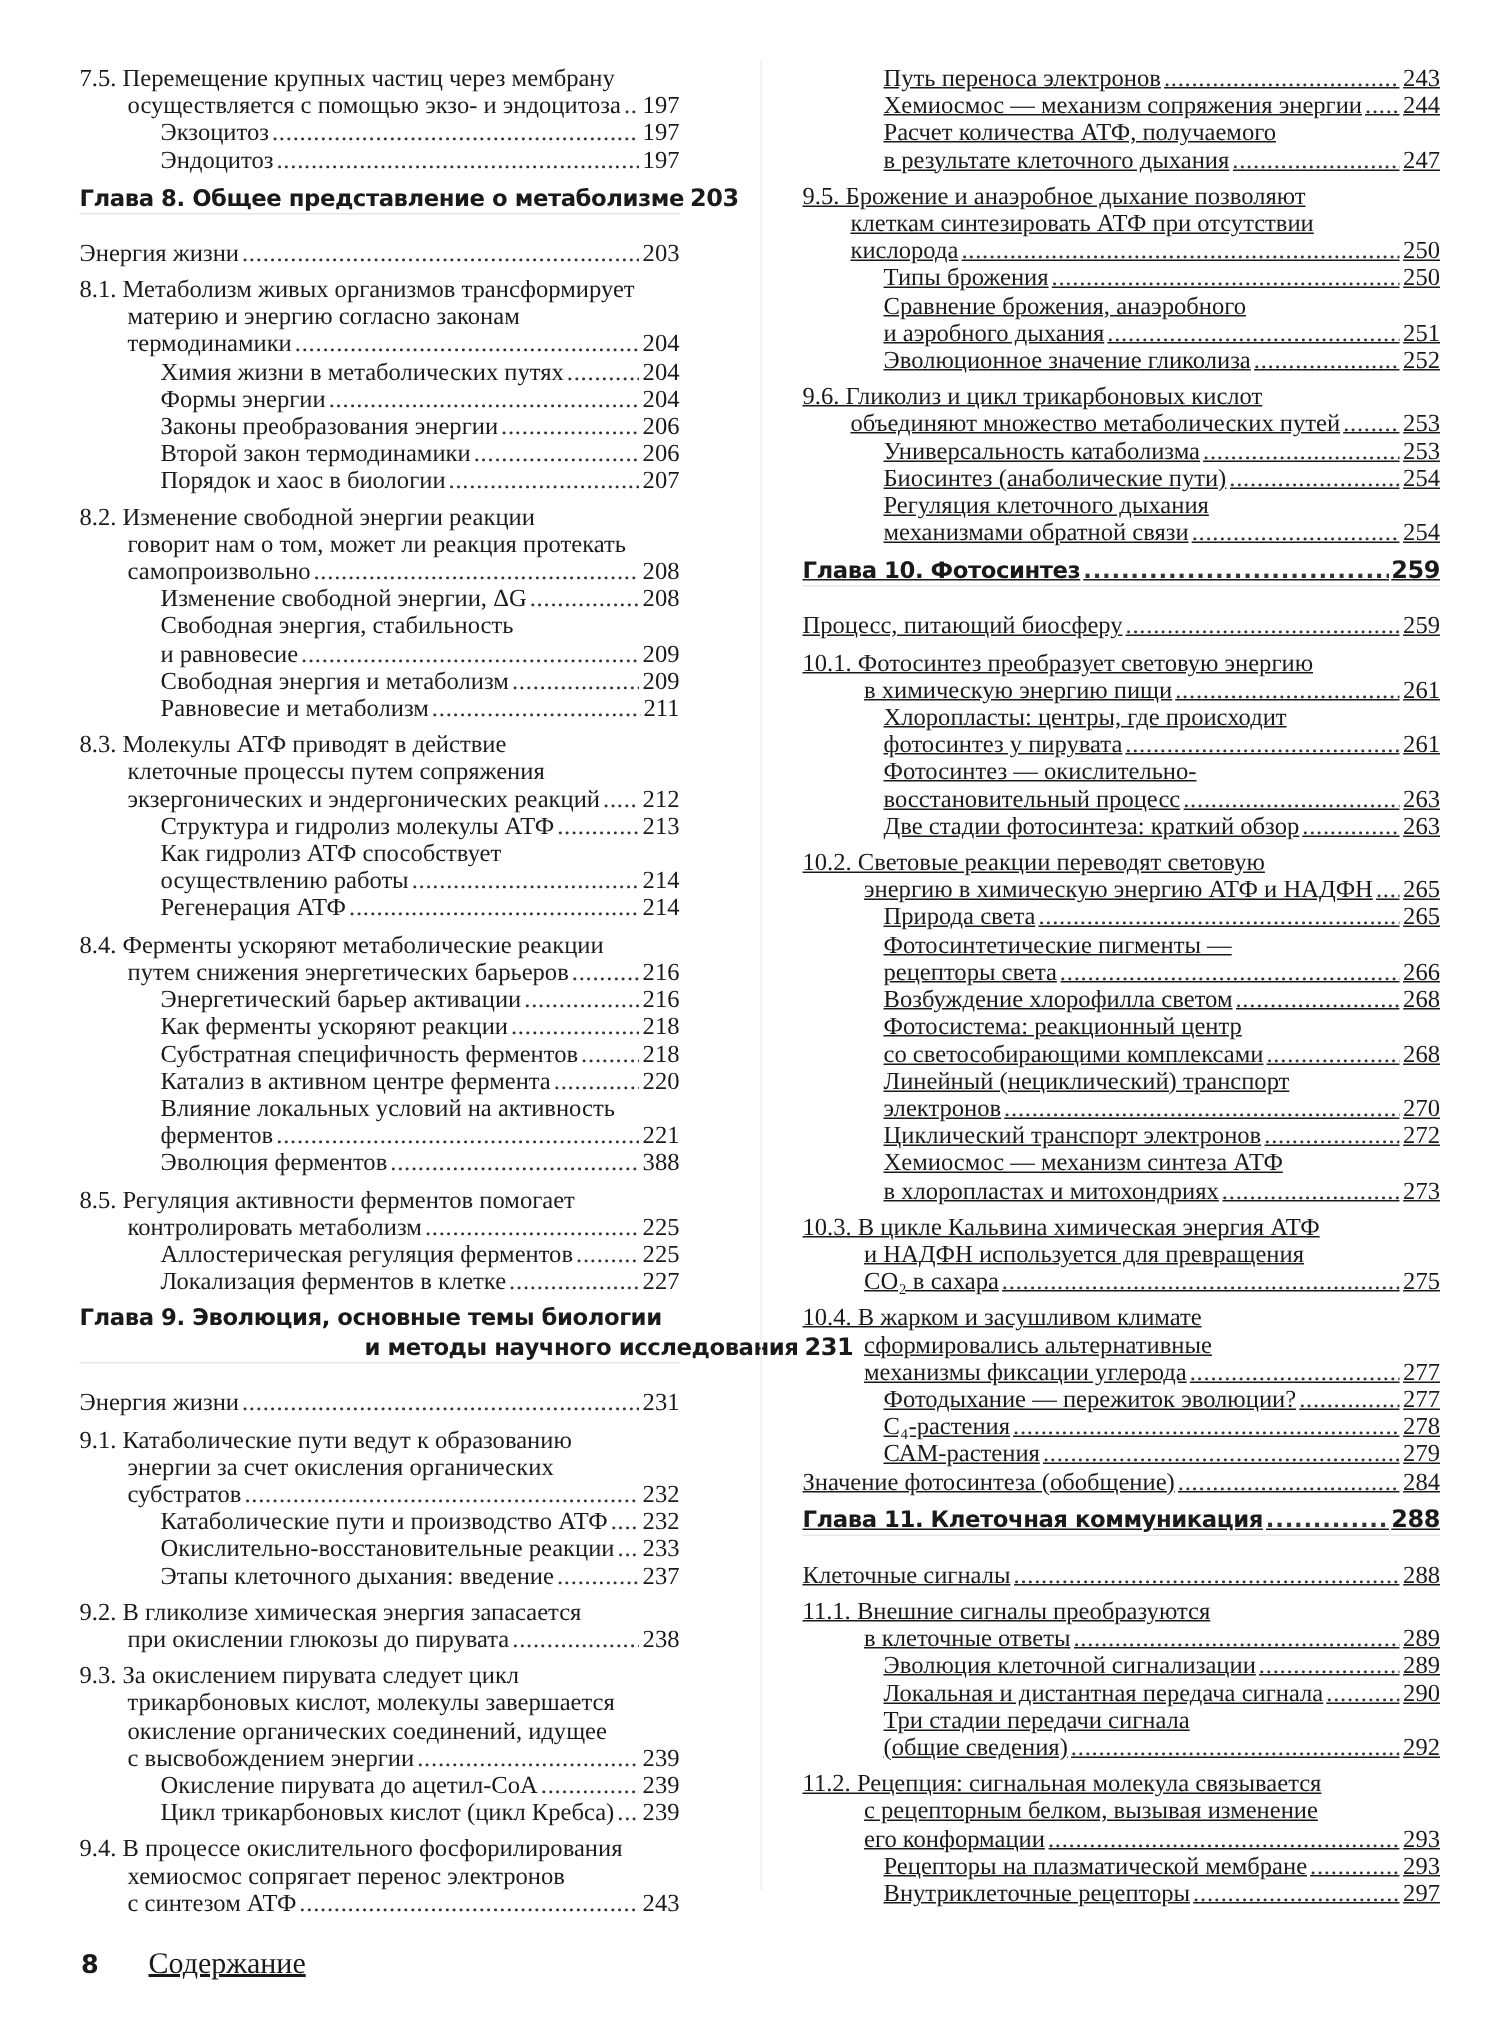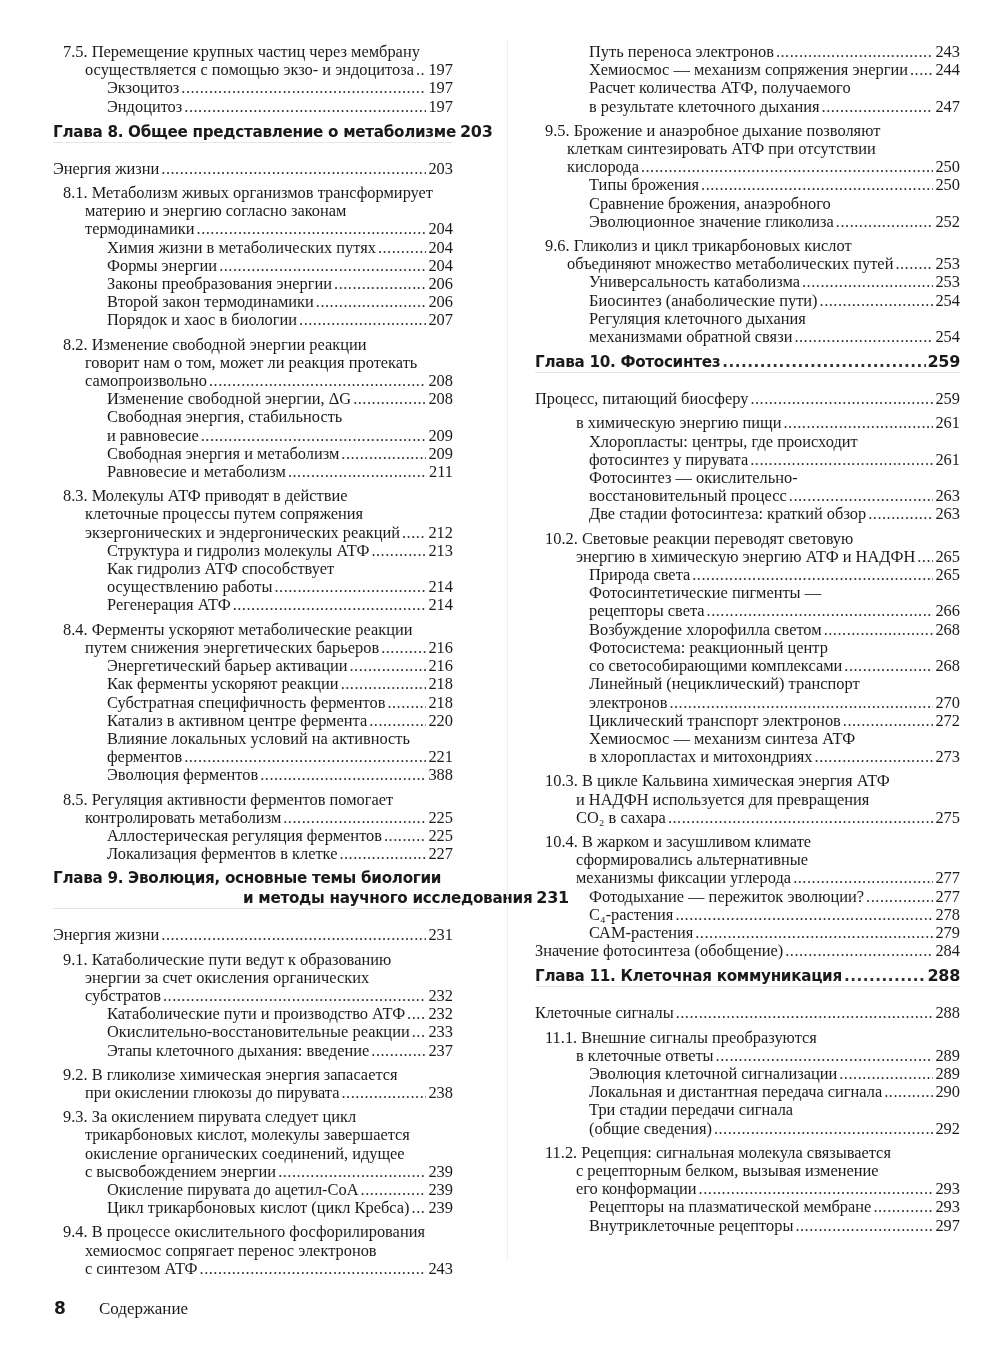--- a/index.html
+++ b/index.html
@@ -8,38 +8,38 @@
     font-family: "DejaVu Serif", "Liberation Serif", serif;
     color: #1a1a1a;
   }
   .page { position: absolute; left: 0; top: 0; width: 1000px; height: 1353px; }
   .col {
     position: absolute; top: 43px;
     font-family: "Liberation Serif", "DejaVu Serif", serif;
     font-size: 16.4px; line-height: 18.2px;
   }
   .col-left { left: 53px; width: 400px; }
-  .col-right { left: 535px; width: 425px; }
+  .col-right { left: 535px; width: 425px; text-decoration: underline; }
   .divider {
     position: absolute; left: 507px; top: 40px; width: 1px; height: 1220px;
     background: #eeeeee;
   }
   .entry { position: relative; }
   .line { display: flex; align-items: baseline; white-space: nowrap; }
   .line .txt { flex: 0 0 auto; }
   .line .dots {
     flex: 1 1 auto; overflow: hidden; white-space: nowrap;
     margin: 0 2px; letter-spacing: 0.5px; color: #333;
   }
   .line .dots::before {
     content: "..................................................................................................................................................................................................";
   }
   .line .pg { flex: 0 0 auto; text-align: right; }
   .lvl-s { padding-left: 0; }
-  .lvl-s .first { margin-left: 10px; }
+  .lvl-s .first { margin-left: 0; }
   .lvl-s .cont { padding-left: 32px; }
   .lvl-s2 .cont { padding-left: 41px; }
   .lvl-sub { padding-left: 54px; }
   .lvl-sub .cont { padding-left: 0; }
   .lvl-top { padding-left: 0; }
   .chapter {
     font-family: "DejaVu Sans", "Liberation Sans", sans-serif;
     font-weight: bold; font-size: 15.2px; line-height: 19px;
     margin-top: 6px; margin-bottom: 17px;
     border-bottom: 1px solid #e6e6e6;
@@ -51,21 +51,22 @@
   .footer {
     position: absolute; left: 54px; top: 1298px;
     display: flex; align-items: baseline;
   }
   .footer .num {
     font-family: "DejaVu Sans", "Liberation Sans", sans-serif;
     font-weight: bold; font-size: 17px; width: 45px;
   }
   .footer .title {
     font-family: "Liberation Serif", "DejaVu Serif", serif;
-    font-size: 17px;
+    font-size: 20px;
+    text-decoration: underline;
   }
 </style>
 </head>
 <body>
 
 <div class="page">
   <div class="col col-left" id="col-left">
       <div class="entry lvl-s">
         <div class="line first">
           <span class="txt">7.5. Перемещение крупных частиц через мембрану</span>
@@ -460,20 +461,25 @@
         <div class="line first">
           <span class="txt">Типы брожения</span>
           <span class="dots"></span>
           <span class="pg">250</span>
         </div>
       </div>
       <div class="entry lvl-sub">
         <div class="line first">
           <span class="txt">Сравнение брожения, анаэробного</span>
         </div>
+        <div class="line cont">
+          <span class="txt">и аэробного дыхания</span>
+          <span class="dots"></span>
+          <span class="pg">251</span>
+        </div>
       </div>
       <div class="entry lvl-sub">
         <div class="line first">
           <span class="txt">Эволюционное значение гликолиза</span>
           <span class="dots"></span>
           <span class="pg">252</span>
         </div>
       </div>
       <div class="entry lvl-s sec-gap">
         <div class="line first">
@@ -517,20 +523,23 @@
         </div>
       </div>
       <div class="entry lvl-top">
         <div class="line first">
           <span class="txt">Процесс, питающий биосферу</span>
           <span class="dots"></span>
           <span class="pg">259</span>
         </div>
       </div>
       <div class="entry lvl-s lvl-s2 sec-gap">
+        <div class="line first">
+          <span class="txt">10.1. Фотосинтез преобразует световую энергию</span>
+        </div>
         <div class="line cont">
           <span class="txt">в химическую энергию пищи</span>
           <span class="dots"></span>
           <span class="pg">261</span>
         </div>
       </div>
       <div class="entry lvl-sub">
         <div class="line first">
           <span class="txt">Хлоропласты: центры, где происходит</span>
         </div>

